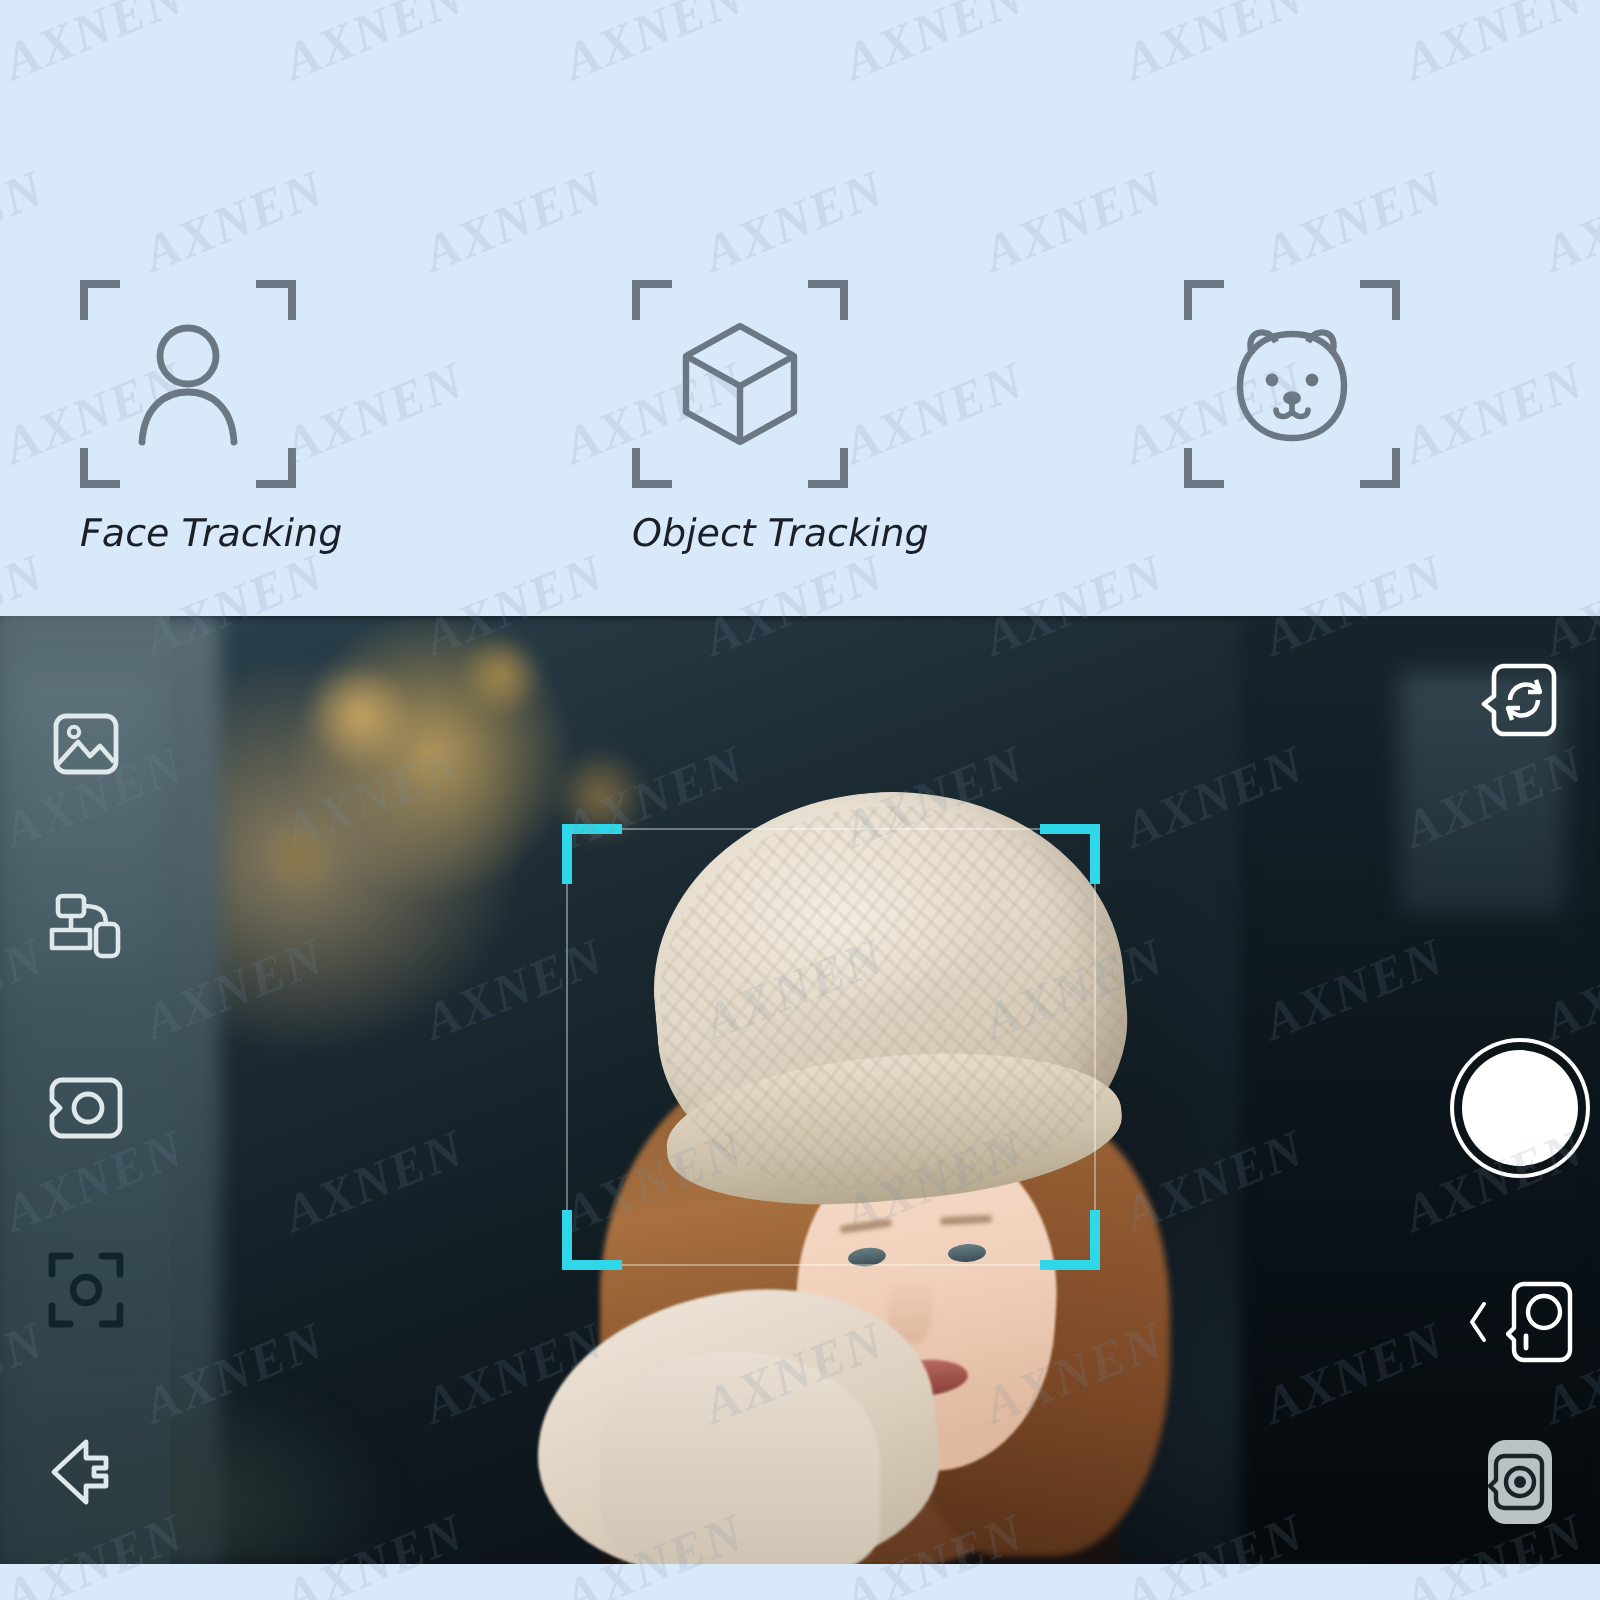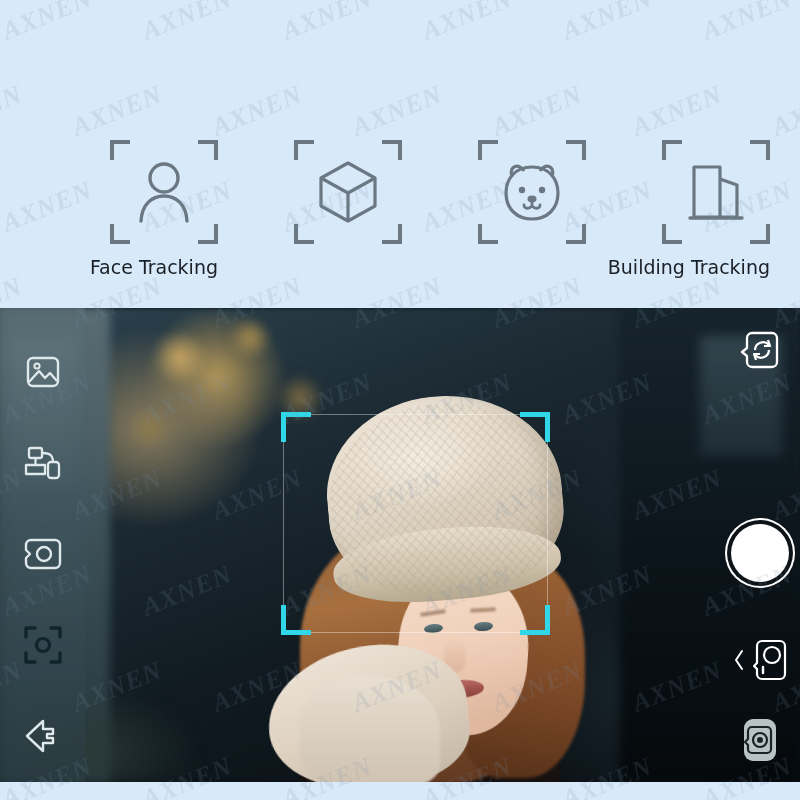--- a/index.html
+++ b/index.html
@@ -42,21 +42,21 @@
     position:absolute; left:57px; top:70px; width:700px;
     font-size:25px; line-height:30px; color:#1a1d22;
     font-family:"DejaVu Sans", sans-serif;
   }
 
   
   .features {
     position:absolute; left:40px; top:140px; width:730px;
     display:flex; justify-content:space-between;
   }
-  .feature { width:178px; display:flex; flex-direction:column; align-items:flex-end; }
+  .feature { width:178px; display:flex; flex-direction:column; align-items:flex-start;font-style:italic; }
   .fbox { position:relative; width:108px; height:104px; }
   .corner { position:absolute; width:20px; height:20px; border:4px solid #6b7883; }
   .corner.tl { left:0; top:0; border-right:none; border-bottom:none; }
   .corner.tr { right:0; top:0; border-left:none; border-bottom:none; }
   .corner.bl { left:0; bottom:0; border-right:none; border-top:none; }
   .corner.br { right:0; bottom:0; border-left:none; border-top:none; }
   .fbox svg { position:absolute; left:50%; top:50%; transform:translate(-50%,-50%); }
   .flabel {
     margin-top:12px; font-size:19px; color:#1b1f26;
     font-family:"DejaVu Sans", sans-serif; white-space:nowrap;
@@ -266,54 +266,41 @@
           <span class="corner tl"></span>
           <span class="corner tr"></span>
           <span class="corner bl"></span>
           <span class="corner br"></span>
           <svg width="62" height="64" viewBox="0 0 62 64">
             <path d="M31 3 L58 18 L58 46 L31 61 L4 46 L4 18 Z" fill="none" stroke="#6b7883" stroke-width="3.2" stroke-linejoin="round"></path>
             <path d="M4 18 L31 33 L58 18" fill="none" stroke="#6b7883" stroke-width="3.2" stroke-linejoin="round"></path>
             <path d="M31 33 L31 61" fill="none" stroke="#6b7883" stroke-width="3.2"></path>
           </svg>
         </div>
+        <div class="flabel">Object Tracking</div>
       </div>
 
       <div class="feature">
         <div class="fbox">
           <span class="corner tl"></span>
           <span class="corner tr"></span>
           <span class="corner bl"></span>
           <span class="corner br"></span>
           <svg width="64" height="62" viewBox="0 0 64 62">
             <path d="M12 16 C8 4 20 2 24 10" fill="none" stroke="#6b7883" stroke-width="3.2" stroke-linejoin="round"></path>
             <path d="M52 16 C56 4 44 2 40 10" fill="none" stroke="#6b7883" stroke-width="3.2" stroke-linejoin="round"></path>
             <path d="M32 6 C49 6 58 18 58 32 C58 48 47 58 32 58 C17 58 6 48 6 32 C6 18 15 6 32 6 Z" fill="none" stroke="#6b7883" stroke-width="3.2"></path>
             <circle cx="22" cy="29" r="3.2" fill="#6b7883"></circle>
             <circle cx="42" cy="29" r="3.2" fill="#6b7883"></circle>
             <ellipse cx="32" cy="38" rx="4.5" ry="3.4" fill="#6b7883"></ellipse>
             <path d="M32 41 L32 45 M32 45 C28 49 24 47 24 44 M32 45 C36 49 40 47 40 44" fill="none" stroke="#6b7883" stroke-width="2.8" stroke-linecap="round"></path>
           </svg>
         </div>
       </div>
 
-      <div class="feature">
-        <div class="fbox">
-          <span class="corner tl"></span>
-          <span class="corner tr"></span>
-          <span class="corner bl"></span>
-          <span class="corner br"></span>
-          <svg width="58" height="62" viewBox="0 0 58 62">
-            <rect x="7" y="6" width="26" height="50" fill="none" stroke="#6b7883" stroke-width="3.2" stroke-linejoin="round"></rect>
-            <path d="M33 18 L50 24 L50 56 L33 56" fill="none" stroke="#6b7883" stroke-width="3.2" stroke-linejoin="round"></path>
-            <path d="M3 57 L55 57" stroke="#6b7883" stroke-width="3.4" stroke-linecap="round"></path>
-          </svg>
-        </div>
-        <div class="flabel">Building Tracking</div>
-      </div>
 
     </div>
   </div>
 
   <div class="camera">
 
     <div class="photo">
       <div class="bg-base"></div>
       <div class="bg-left-wall"></div>
       <div class="bg-window"></div>

